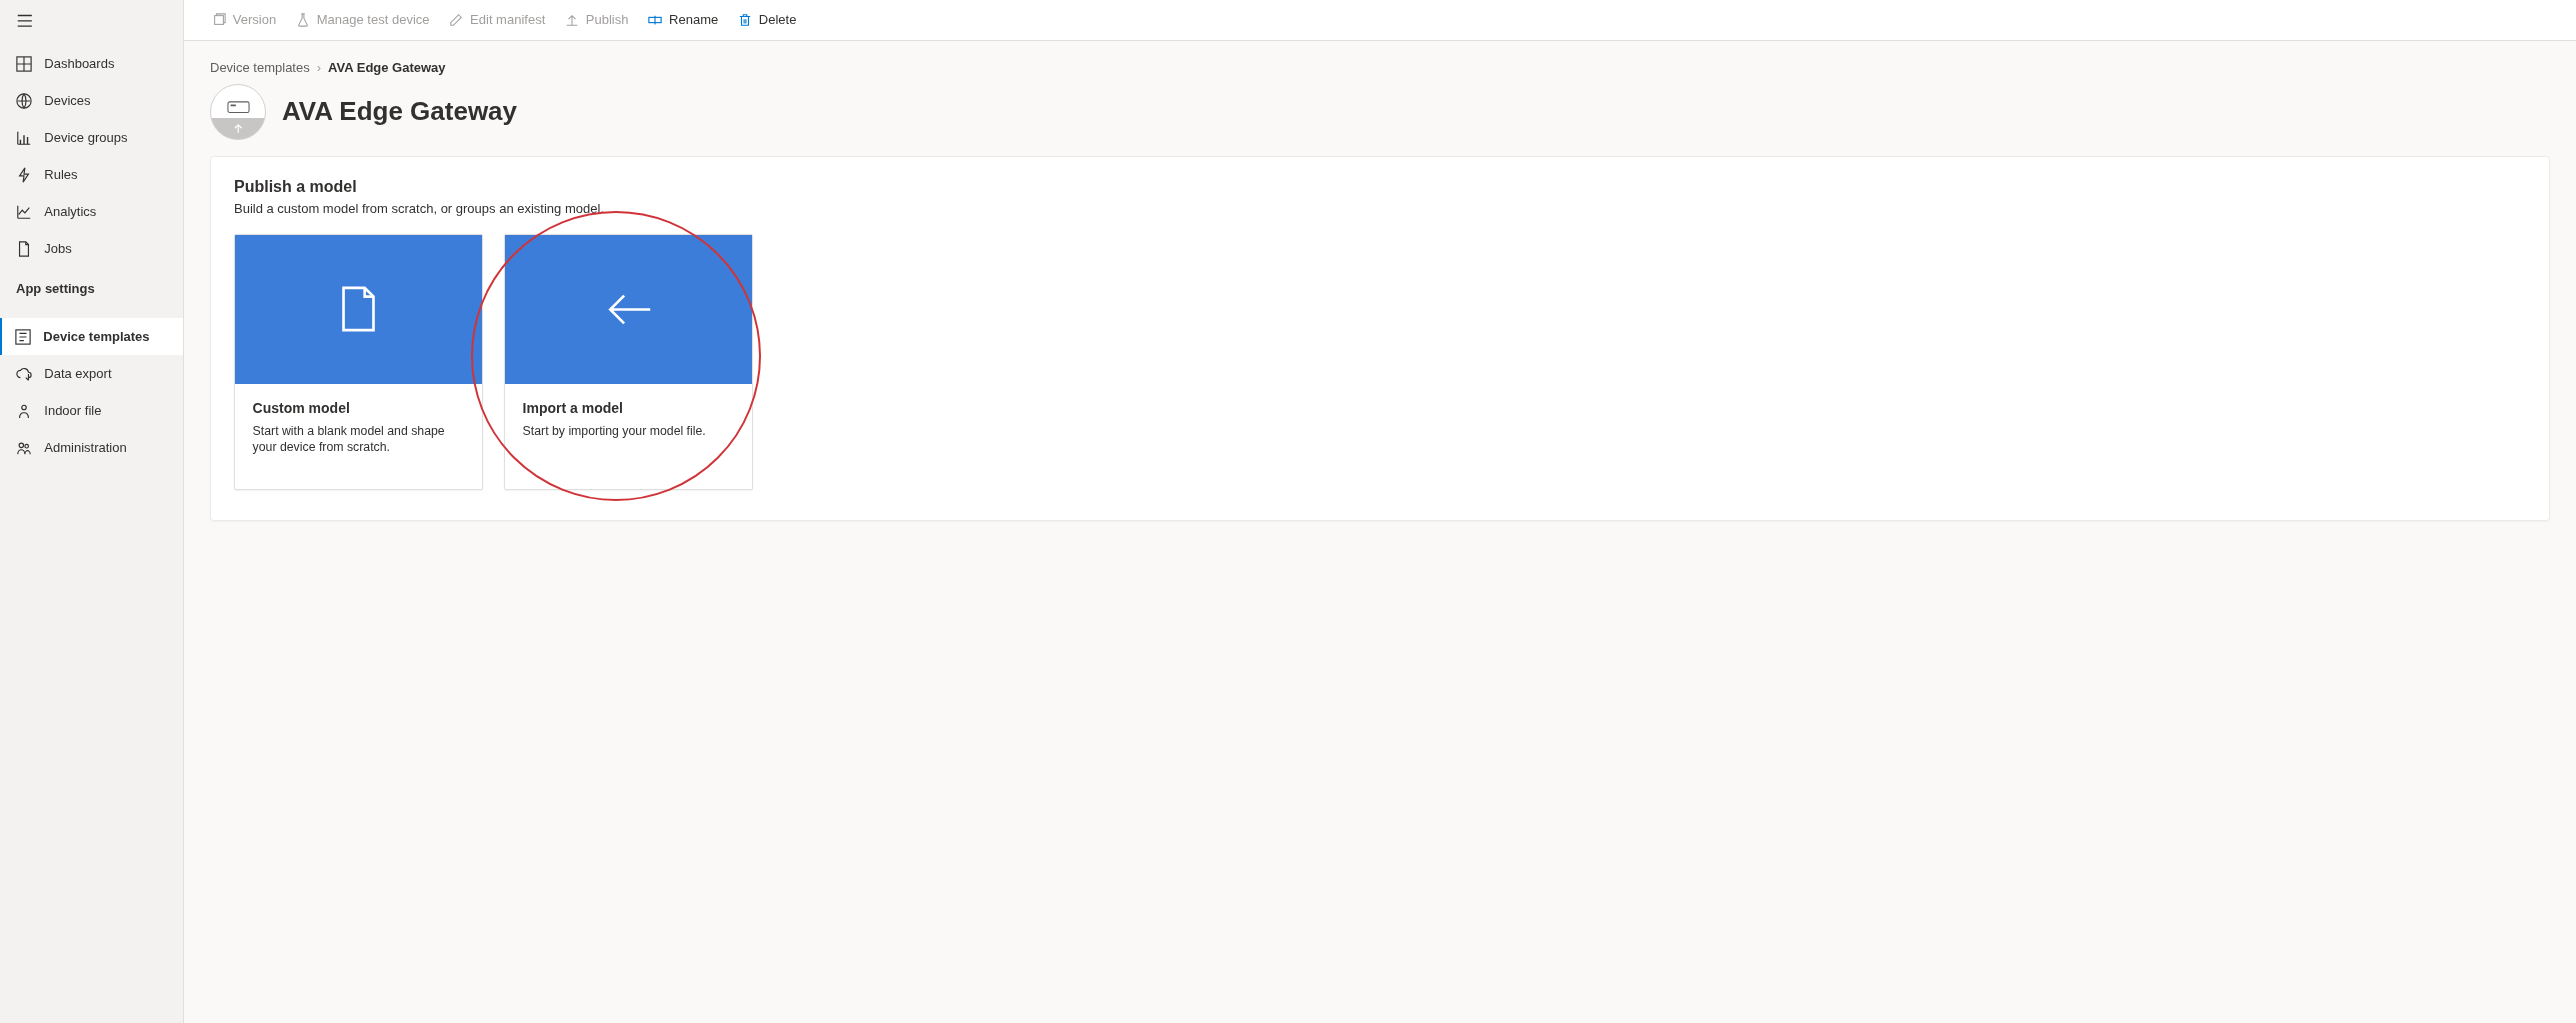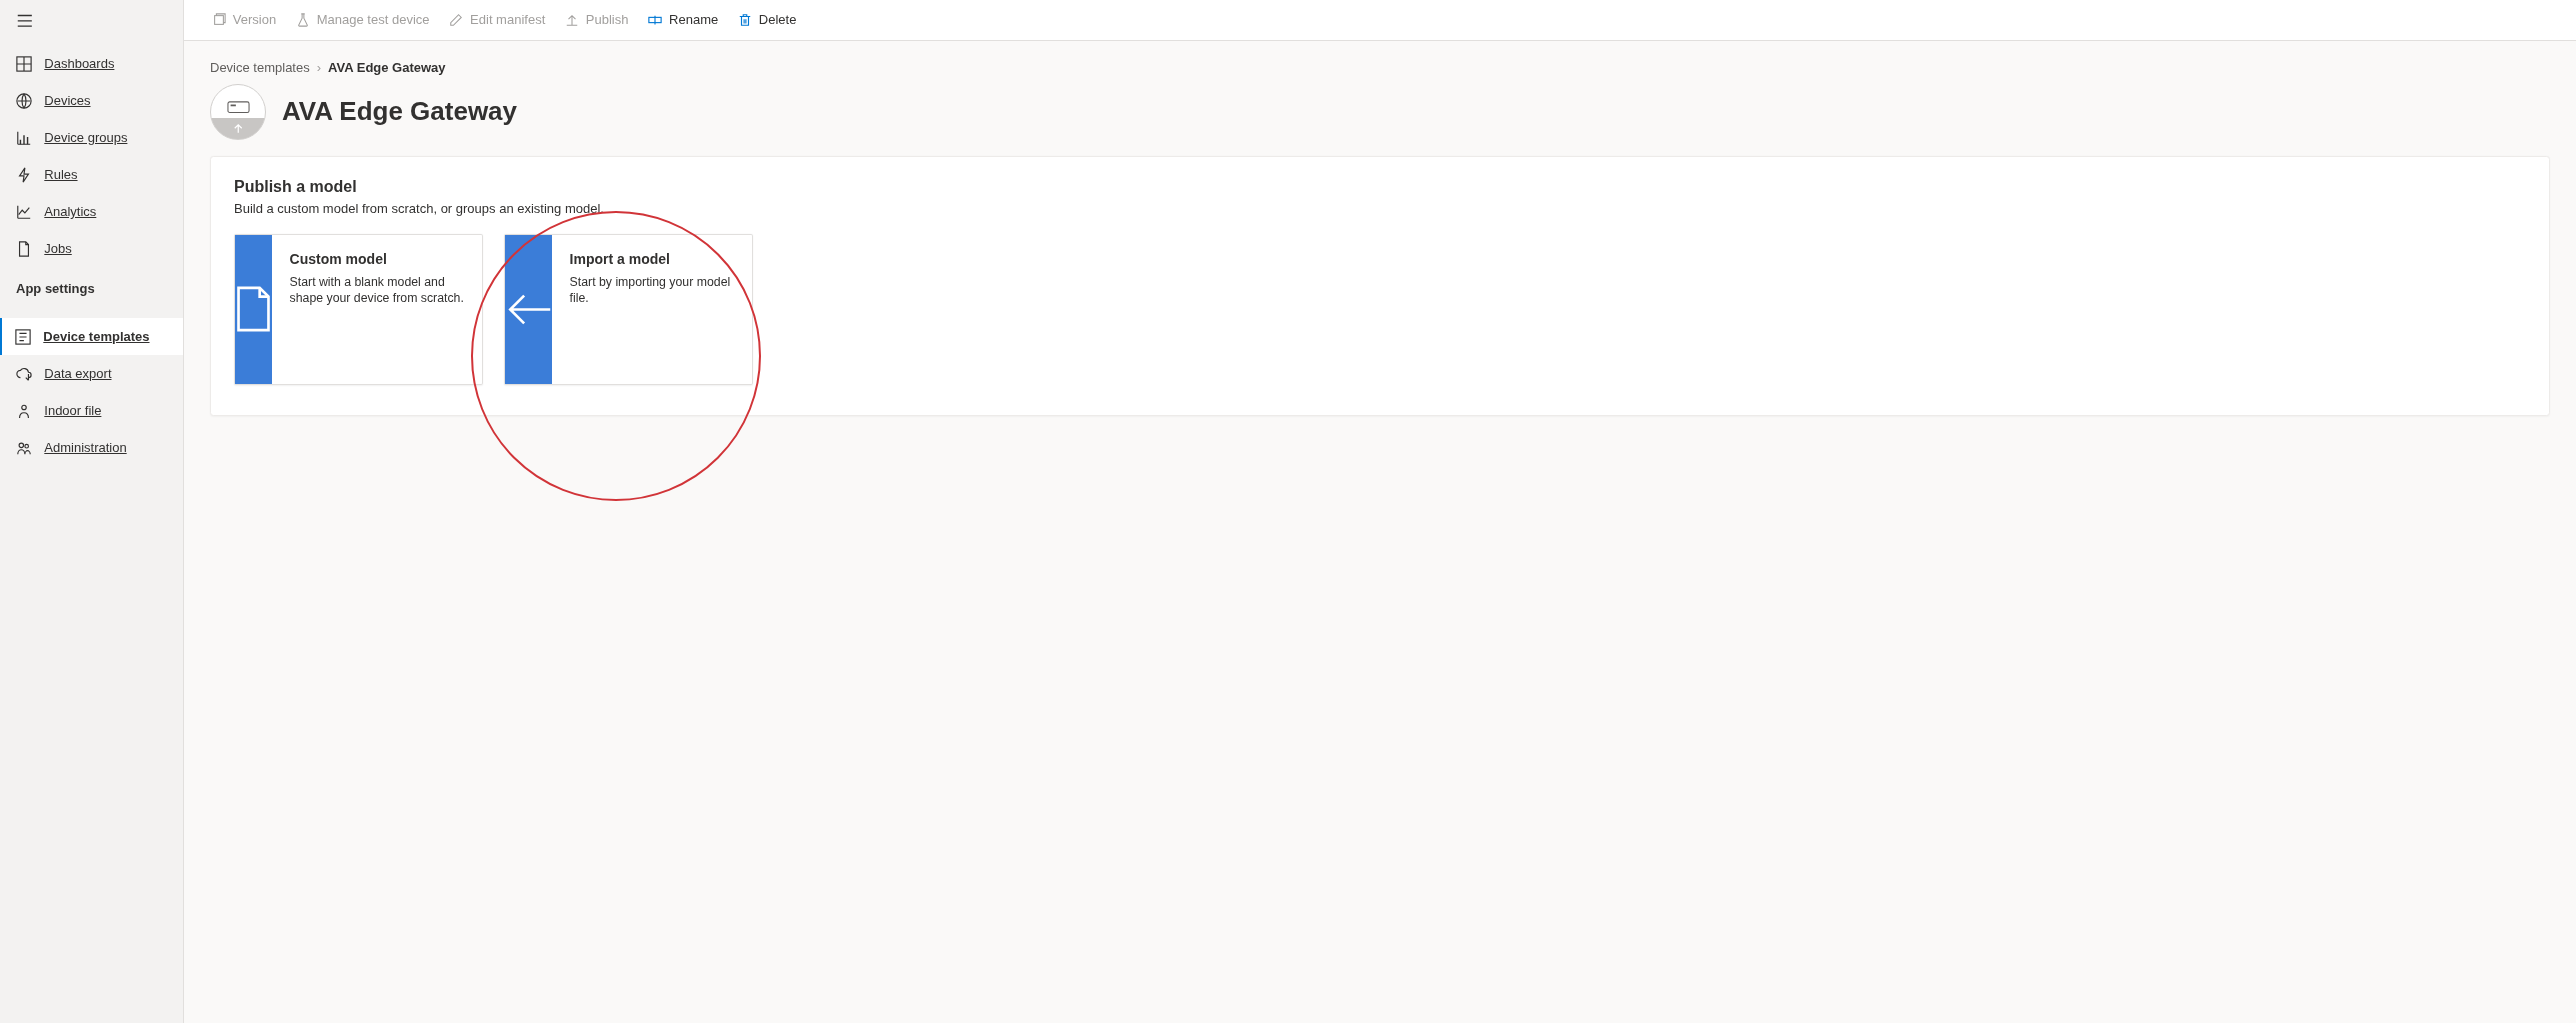--- a/index.html
+++ b/index.html
@@ -4,21 +4,21 @@
 <style>
   * { box-sizing: border-box; }
   html, body { margin:0; padding:0; height:100%; font-family: "Segoe UI", Arial, sans-serif; font-size:13px; color:#323130; }
   .app { display:flex; height:100vh; }
 
   
   .sidebar { width:184px; background:#f3f2f1; border-right:0.9px solid #e1dfdd; display:flex; flex-direction:column; }
   .hamburger { padding:12.3px 16px; }
   .hamburger svg { width:17.6px; height:17.6px; }
   .nav-list { display:flex; flex-direction:column; }
-  .nav-item { display:flex; align-items:center; gap:12.3px; padding:10.5px 16px; cursor:pointer; font-size:13px;text-decoration:underline; }
+  .nav-item { display:flex; align-items:center; gap:12.3px; padding:10.5px 16px; cursor:pointer; font-size:13px; }
   .nav-item.active { background:#fff; font-weight:600; border-left:2.6px solid #0078d4; padding-left:13px; }
   .nav-icon { width:16px; height:16px; display:flex; align-items:center; justify-content:center; flex-shrink:0; }
   .nav-icon svg { width:16px; height:16px; stroke:#323130; fill:none; }
   .nav-section-heading { padding:14px 16px 22px 16px; font-weight:600; font-size:13px; }
 
   
   .main { flex:1; display:flex; flex-direction:column; background:#fff; min-width:0;}
   .toolbar { display:flex; align-items:center; gap:16px; padding:8.8px 26px; border-bottom:0.9px solid #e1dfdd; background:#fff; }
   .toolbar-btn { display:flex; align-items:center; gap:7px; font-size:13px; cursor:pointer; background:none; border:none; padding:3.5px 1.8px; color:#323130;}
   .toolbar-btn.disabled { color:#a19f9d; cursor:default; }
@@ -38,21 +38,21 @@
   .avatar { width:56px; height:56px; border-radius:50%; border:0.9px solid #d2d0ce; display:flex; flex-direction:column; align-items:center; justify-content:center; background:linear-gradient(#fff 62%, #c8c6c4 62%); position:relative; overflow:hidden;}
   .avatar svg.device { width:23px; height:12.3px; position:absolute; top:16px; }
   .avatar svg.up { width:10.5px; height:10.5px; position:absolute; bottom:5.3px; stroke:#fff; fill:none; }
   .page-title { font-size:26px; font-weight:700; }
 
   .panel { background:#fff; border:0.9px solid #edebe9; border-radius:3.5px; padding:21px 23px 30px 23px; box-shadow:0 0.9px 1.8px rgba(0,0,0,.04); }
   .panel-title { font-size:16px; font-weight:700; margin-bottom:5.3px; }
   .panel-sub { color:#323130; font-size:13px; margin-bottom:17.6px; }
 
   .cards { display:flex; gap:21px; position:relative; }
-  .card { width:249px; border:0.9px solid #e1dfdd; background:#fff; border-radius:1.8px; overflow:visible; cursor:pointer; box-shadow:0 0.9px 1.8px rgba(0,0,0,.06); display:flex; flex-direction:row;}
+  .card { width:249px; border:0.9px solid #e1dfdd; background:#fff; border-radius:1.8px; overflow:visible; cursor:pointer; box-shadow:0 0.9px 1.8px rgba(0,0,0,.06); display:flex; flex-direction:column;}
   .card-top { height:149px; background:#3b7dd8; display:flex; align-items:center; justify-content:center; }
   .card-top svg { stroke:#fff; fill:none; }
   .card-body { padding:16px 17.6px 21px 17.6px; min-height:105px;}
   .card-body h3 { margin:0 0 7px 0; font-size:14px; font-weight:700;}
   .card-body p { margin:0; font-size:12.3px; color:#323130; line-height:1.35;}
 
   .annotation-circle { position:absolute; border:2.6px solid #d13438; border-radius:50%; width:290px; height:290px; pointer-events:none; left:237px; top:-23px;}
 </style>
 </head>
 <body>

